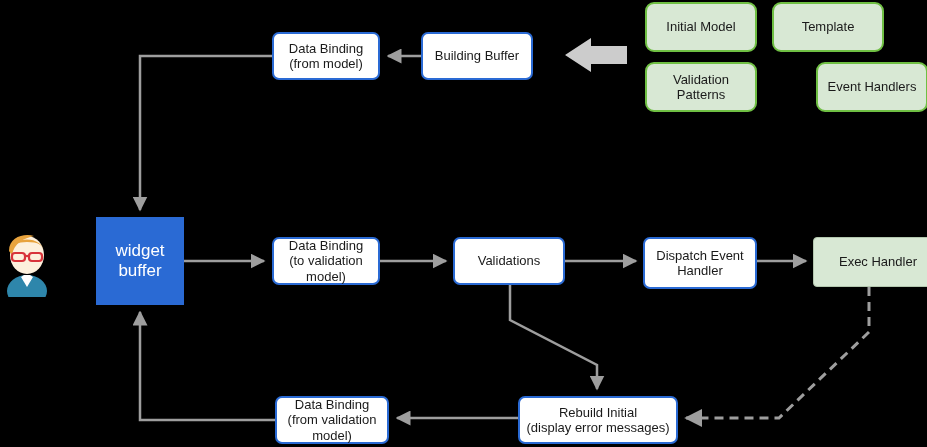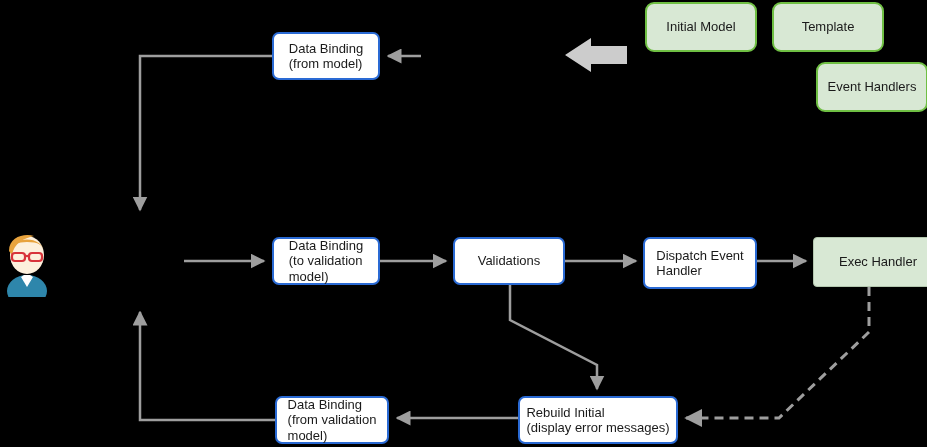--- a/index.html
+++ b/index.html
@@ -14,21 +14,21 @@
     background: #000000;
     overflow: hidden;
     font-family: "Liberation Sans", sans-serif;
   }
   .node {
     position: absolute;
     box-sizing: border-box;
     display: flex;
     align-items: center;
     justify-content: center;
-    text-align: left;
+    text-align: center;
     line-height: 1.18;
     white-space: pre-line;
   }
   .node-blue {
     background: #ffffff;
     border: 2px solid #2a6ad4;
     border-radius: 7px;
     color: #1a1a1a;
     font-size: 13px;
   }
@@ -133,34 +133,45 @@
       <rect x="25" y="28" width="13" height="8" rx="3" fill="none" stroke="#d8333a" stroke-width="2.2"></rect>
       <line x1="21" y1="31" x2="25" y2="31" stroke="#d8333a" stroke-width="2.2"></line>
     </svg>
   </div>
 
   <div class="node node-blue" style="left:272px; top:32px; width:108px; height:48px;">
     <span>Data Binding
 (from model)</span>
   </div>
 
+  <div class="node node-blue" style="left:421px; top:32px; width:112px; height:48px;">
+    <span>Building Buffer</span>
+  </div>
 
   <div class="node node-green" style="left:645px; top:2px; width:112px; height:50px;">
     <span>Initial Model</span>
   </div>
 
   <div class="node node-green" style="left:772px; top:2px; width:112px; height:50px;">
     <span>Template</span>
   </div>
 
+  <div class="node node-green" style="left:645px; top:62px; width:112px; height:50px;">
+    <span>Validation
+Patterns</span>
+  </div>
 
   <div class="node node-green" style="left:772px; top:62px; width:112px; height:50px;margin-left:44px;">
     <span>Event Handlers</span>
   </div>
 
+  <div class="node node-solidblue" style="left:96px; top:217px; width:88px; height:88px;">
+    <span>widget
+buffer</span>
+  </div>
 
   <div class="node node-blue" style="left:272px; top:237px; width:108px; height:48px;">
     <span>Data Binding
 (to validation
 model)</span>
   </div>
 
   <div class="node node-blue" style="left:453px; top:237px; width:112px; height:48px;">
     <span>Validations</span>
   </div>

